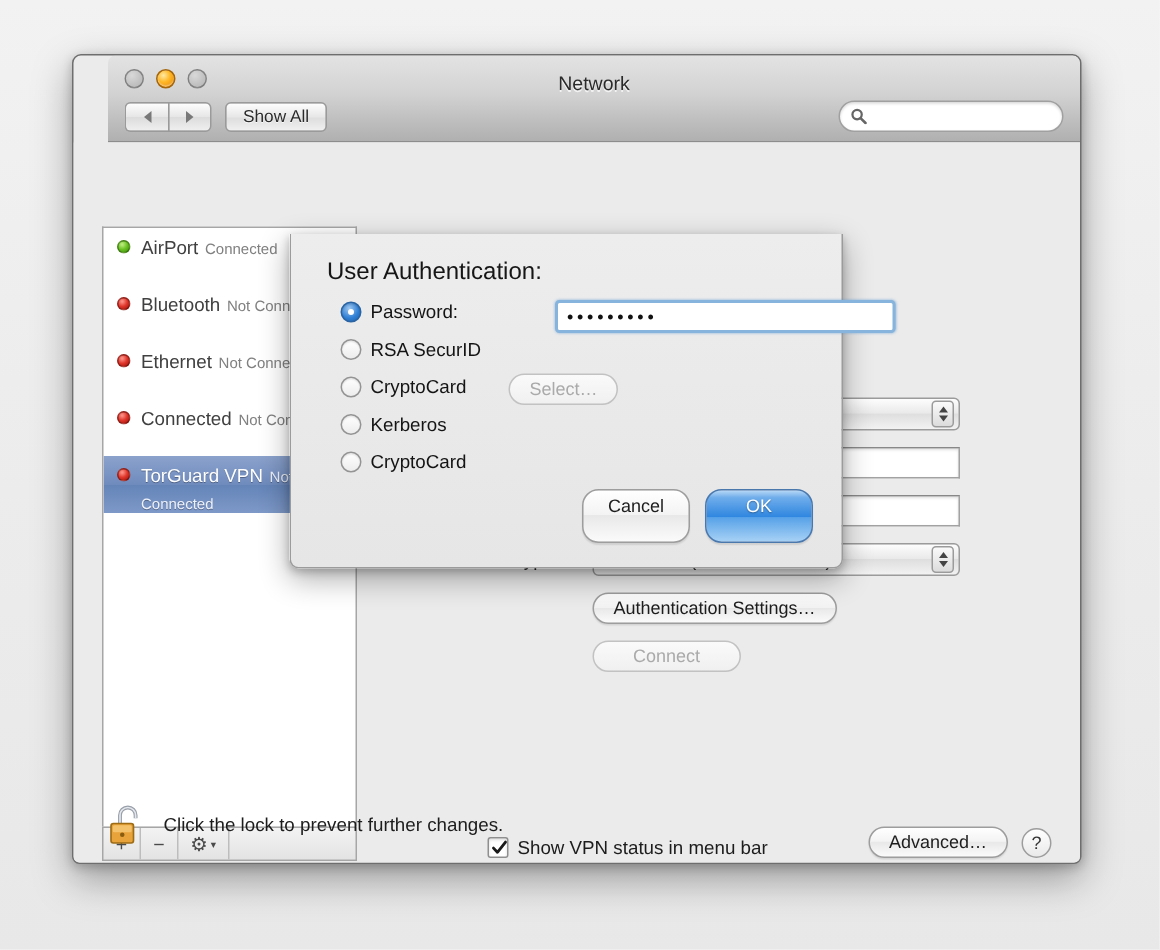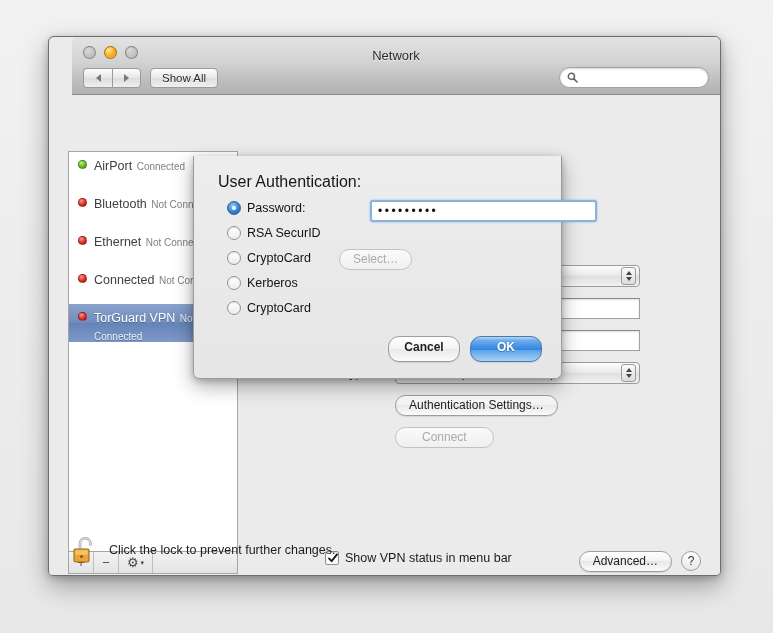--- a/index.html
+++ b/index.html
@@ -196,21 +196,21 @@
     background: linear-gradient(180deg,#fafafa,#f0f0f0); box-shadow: none; }
   .btn.default {
     color: #fff; border-color: #4a78ad;
     background: linear-gradient(180deg,#b7d8f6 0%,#6fadeb 14%,#2f86e0 52%,#57a2e8 53%,#a7d1f5 100%);
     text-shadow: 0 1px 1px rgba(0,0,0,.35);
   }
 
   
   #vpn-status-row {
     position: absolute; left: 76px; bottom: 4px;
-    display: flex; align-items: flex-start; width: 376px;
+    display: flex; align-items: flex-end; width: 376px;
   }
   .chk {
     width: 14px; height: 14px; background: #fff;
     border: 1px solid #8f8f8f; border-radius: 2px;
     box-shadow: inset 0 1px 2px rgba(0,0,0,.14);
     margin-right: 6px; position: relative; flex: none;
   }
   .chk svg { position: absolute; left: 1px; top: 0px; }
   .chk-lbl { font-size: 12.5px; color: #1c1c1c; }
   .help {
@@ -269,21 +269,21 @@
     position: absolute; left: 176px; top: 44px;
     width: 227px; height: 22px;
     background: #fff;
     border: 2px solid #86b4dd; border-radius: 3px;
     box-shadow: 0 0 2px rgba(90,150,210,.7);
     display: flex; align-items: center; padding-left: 6px;
     letter-spacing: 2.5px; font-size: 12px; color: #111;
   }
   #select-btn { position: absolute; left: 145px; top: 93px; }
   #sheet-buttons { position: absolute; right: 19px; bottom: 16px; display: flex; gap: 10px; }
-  #sheet-buttons .btn { height: 26px; min-width: 72px; line-height: 20px; font-weight: bold; }
+  #sheet-buttons .btn { height: 36px; min-width: 72px; line-height: 20px; }
 </style>
 </head>
 <body>
 
 <div id="window">
 
   <div id="titlebar">
     <div class="traffic">
       <div class="light off"></div>
       <div class="light amber"></div>

